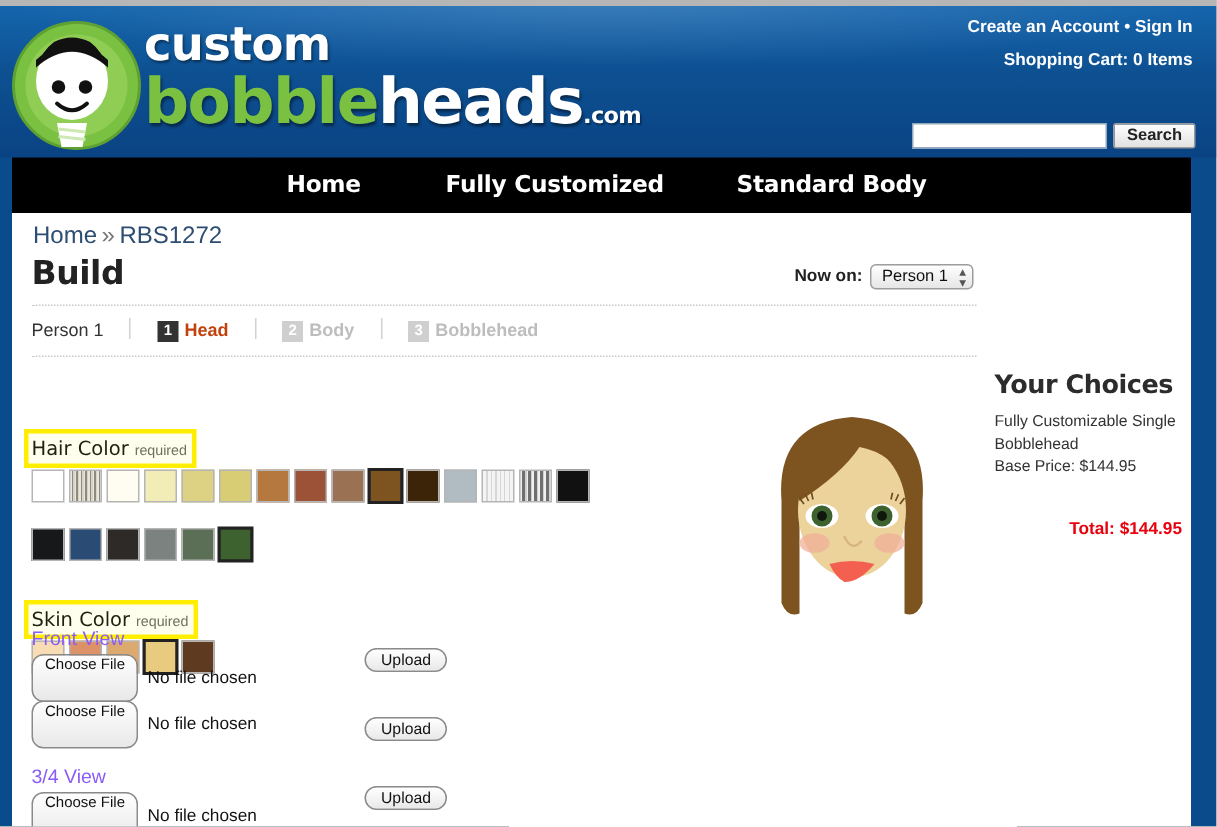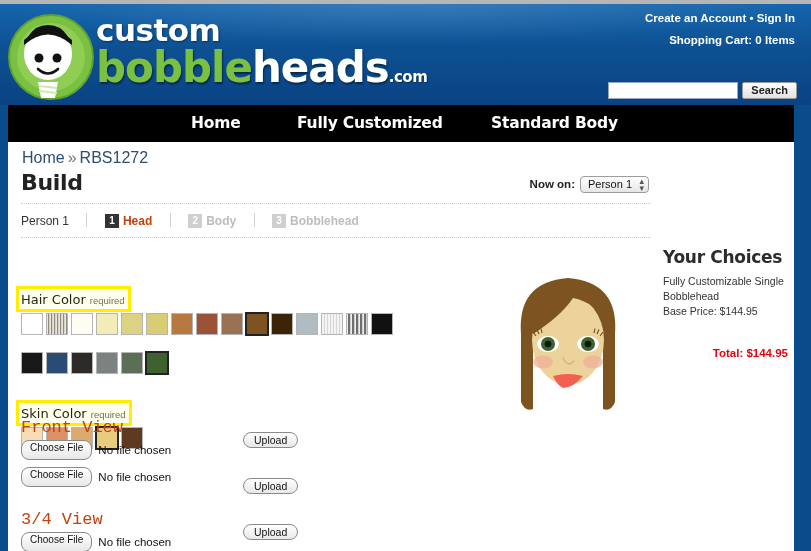--- a/index.html
+++ b/index.html
@@ -166,24 +166,24 @@
     width:22px; height:22px; border:1px solid #b5b5b5; cursor:pointer;
     background-clip:padding-box;
   }
   .sw.sel { outline:2px solid #222; outline-offset:-1px; border-color:#222; }
 
   
   .upload-block { position:absolute; left:13px; width:300px; }
   .u1 { top:276px; }
   .u2 { top:322px; }
   .u3 { top:368px; }
-  .u-title { font-family:Liberation Mono, monospace; font-size:17px; color:#c2410c; }
+  .u-title { font-family:Liberation Sans, sans-serif; font-size:13px; color:#8b5cf6; }
   .u-row { margin-top:3px; display:flex; align-items:center; white-space:nowrap; }
   .choose-file {
-    display:inline-block; height:20px; line-height:14px; padding:0 8px;
+    display:inline-block; height:32px; line-height:14px; padding:0 8px;
     border:1px solid #8a8a8a; border-radius:8px;
     background: linear-gradient(180deg,#ffffff,#e8e8e8);
     font-size:10px; color:#111; cursor:pointer; font-family:"Liberation Sans", sans-serif;
   }
   .no-file { font-size:11.5px; color:#111; margin-left:6px; }
   .upload-btn {
     position:absolute; left:222px; top:14px;
     height:16px; line-height:14px; padding:0 10px;
     border:1px solid #8a8a8a; border-radius:8px;
     background: linear-gradient(180deg,#ffffff,#e8e8e8);

